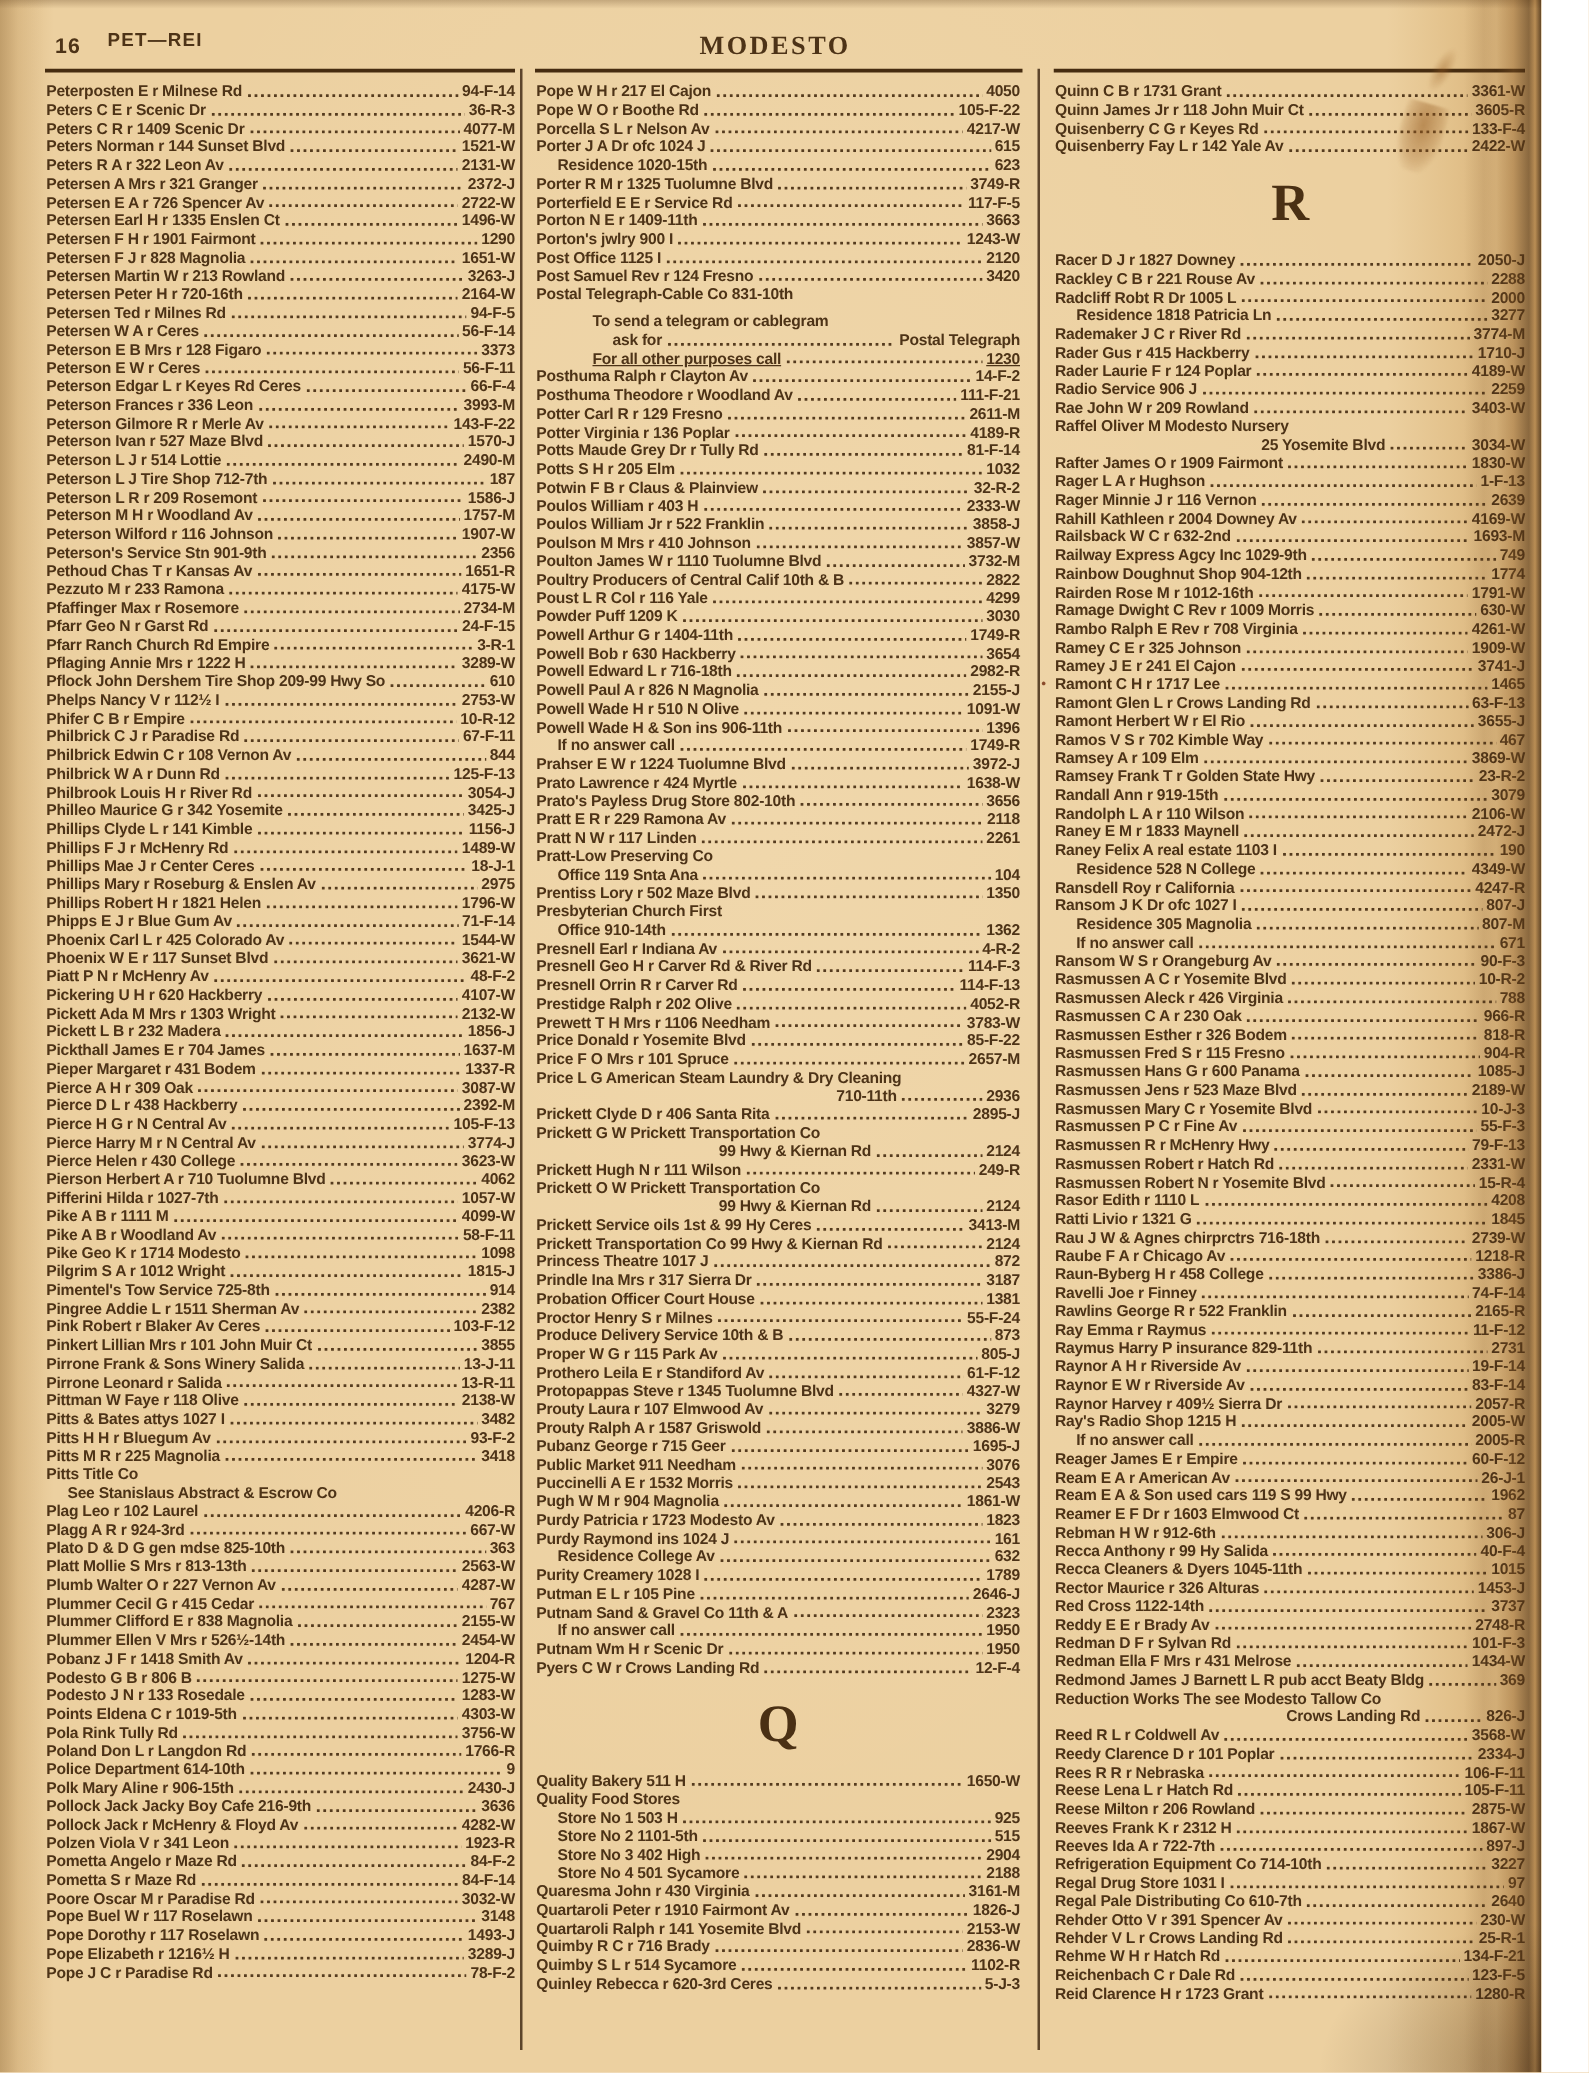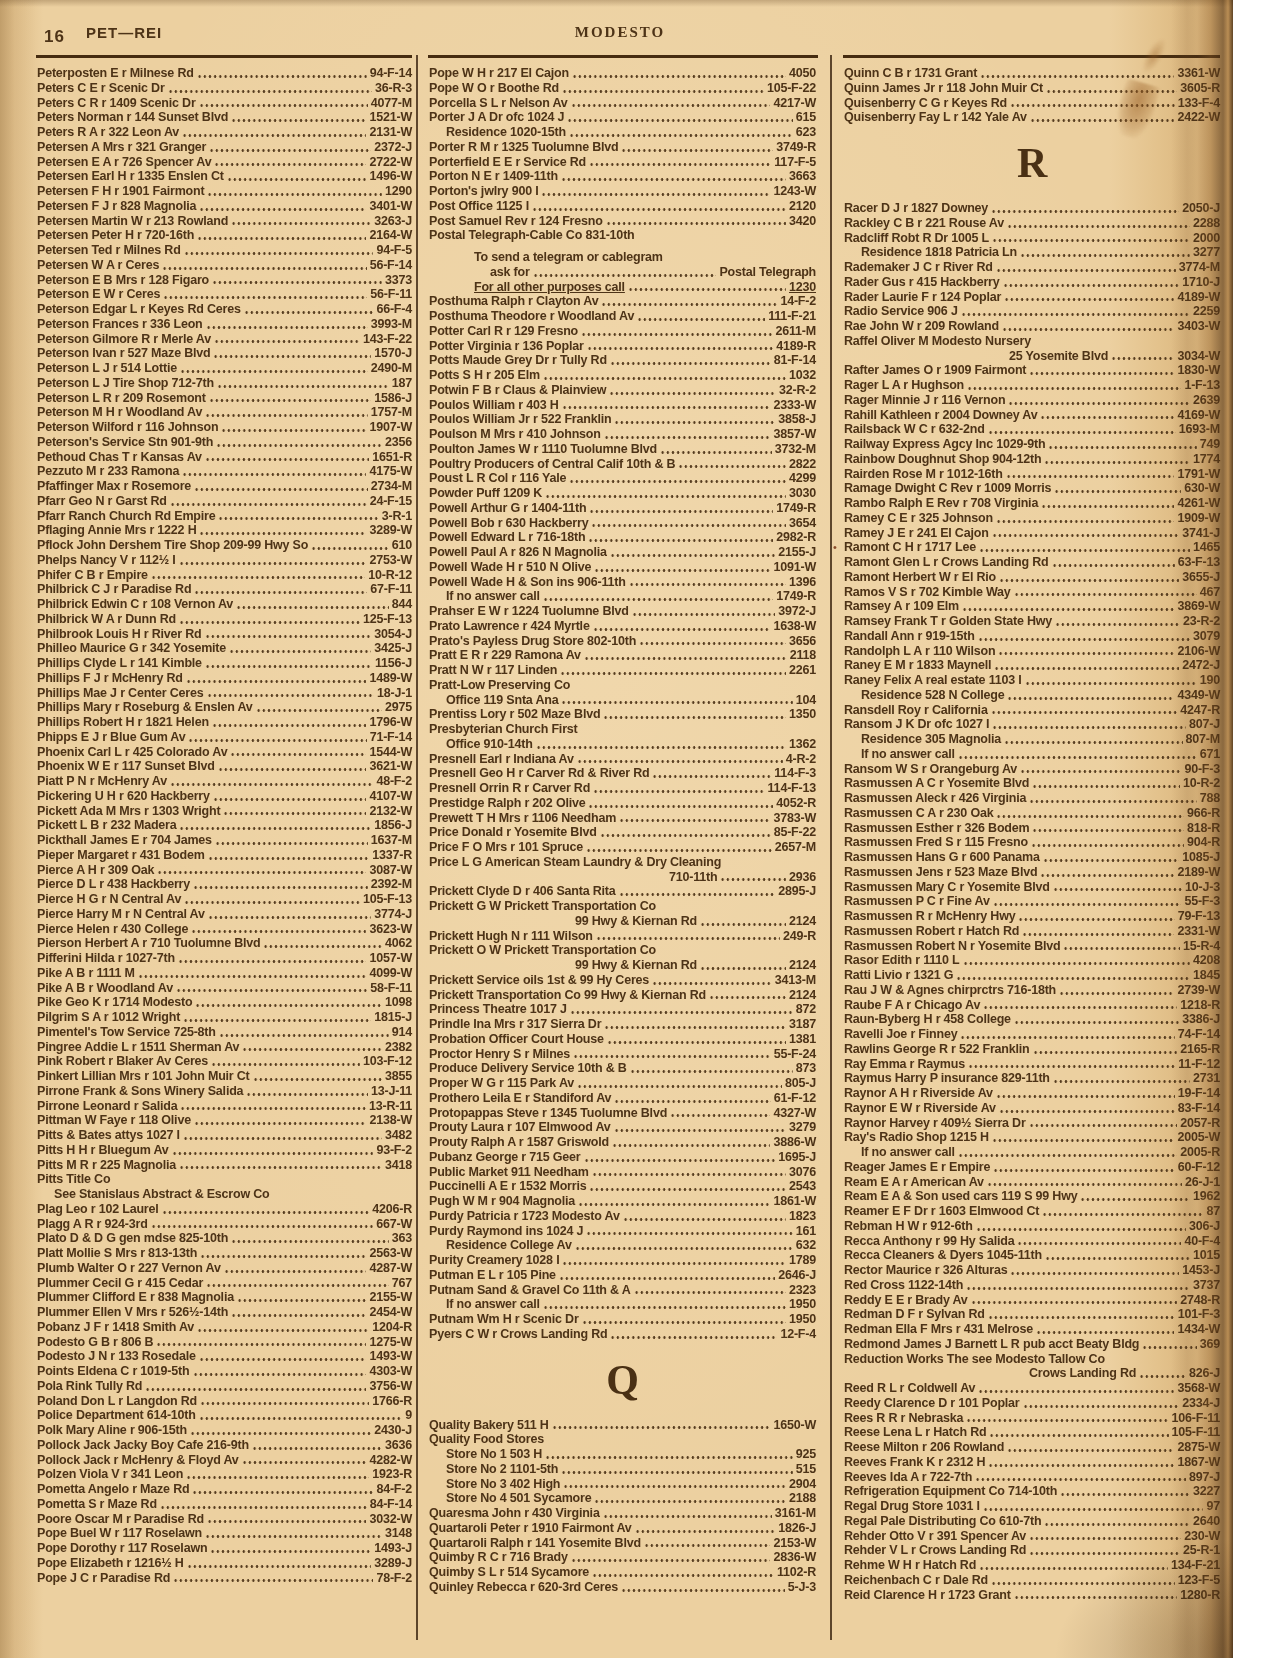--- a/index.html
+++ b/index.html
@@ -32,21 +32,21 @@
   .stain-a{position:absolute;left:1118px;top:82px;width:36px;height:56px;
     background:radial-gradient(ellipse at 50% 32%, rgba(148,89,31,.55), rgba(148,89,31,.22) 55%, rgba(0,0,0,0) 78%);
     transform:rotate(16deg);filter:blur(1px);}
   .stain-b{position:absolute;left:1146px;top:36px;width:16px;height:40px;
     background:radial-gradient(ellipse, rgba(148,89,31,.4), rgba(0,0,0,0) 70%);
     transform:rotate(30deg);filter:blur(1px);}
 
   .pgnum{position:absolute;left:44px;top:27px;font-size:17px;font-weight:700;letter-spacing:1px;}
   .range{position:absolute;left:86px;top:24px;font-size:15px;font-weight:700;letter-spacing:1px;}
   .city{position:absolute;left:420px;top:24px;width:400px;text-align:center;
-    font-family:"Liberation Serif","DejaVu Serif",serif;font-size:15px;font-weight:700;letter-spacing:2px;}
+    font-family:"Liberation Serif","DejaVu Serif",serif;font-size:21px;font-weight:700;letter-spacing:2px;}
   .rule{position:absolute;top:55px;height:3px;background:#462c10;}
   .rule.r1{left:36px;width:376px;}
   .rule.r2{left:428px;width:390px;}
   .rule.r3{left:843px;width:377px;}
   .vdiv{position:absolute;top:55px;height:1585px;width:2px;background:rgba(56,34,14,.8);}
   .vdiv.d1{left:416px;}
   .vdiv.d2{left:830px;}
 
   .col{position:absolute;top:66px;font-size:12.5px;letter-spacing:-0.2px;}
   .col.c1{left:37px;width:375px;}
@@ -125,21 +125,21 @@
         <span class="v">1496-W</span>
       </div>
       <div class="row f0">
         <span class="n">Petersen F H r 1901 Fairmont</span>
         <span class="leader"></span>
         <span class="v">1290</span>
       </div>
       <div class="row f0">
         <span class="n">Petersen F J r 828 Magnolia</span>
         <span class="leader"></span>
-        <span class="v">3401-W</span>
+        <span class="v">1651-W</span>
       </div>
       <div class="row f0">
         <span class="n">Petersen Martin W r 213 Rowland</span>
         <span class="leader"></span>
         <span class="v">3263-J</span>
       </div>
       <div class="row f0">
         <span class="n">Petersen Peter H r 720-16th</span>
         <span class="leader"></span>
         <span class="v">2164-W</span>
@@ -511,21 +511,21 @@
         <span class="v">1204-R</span>
       </div>
       <div class="row f0">
         <span class="n">Podesto G B r 806 B</span>
         <span class="leader"></span>
         <span class="v">1275-W</span>
       </div>
       <div class="row f0">
         <span class="n">Podesto J N r 133 Rosedale</span>
         <span class="leader"></span>
-        <span class="v">1493-W</span>
+        <span class="v">1283-W</span>
       </div>
       <div class="row f0">
         <span class="n">Points Eldena C r 1019-5th</span>
         <span class="leader"></span>
         <span class="v">4303-W</span>
       </div>
       <div class="row f0">
         <span class="n">Pola Rink Tully Rd</span>
         <span class="leader"></span>
         <span class="v">3756-W</span>

